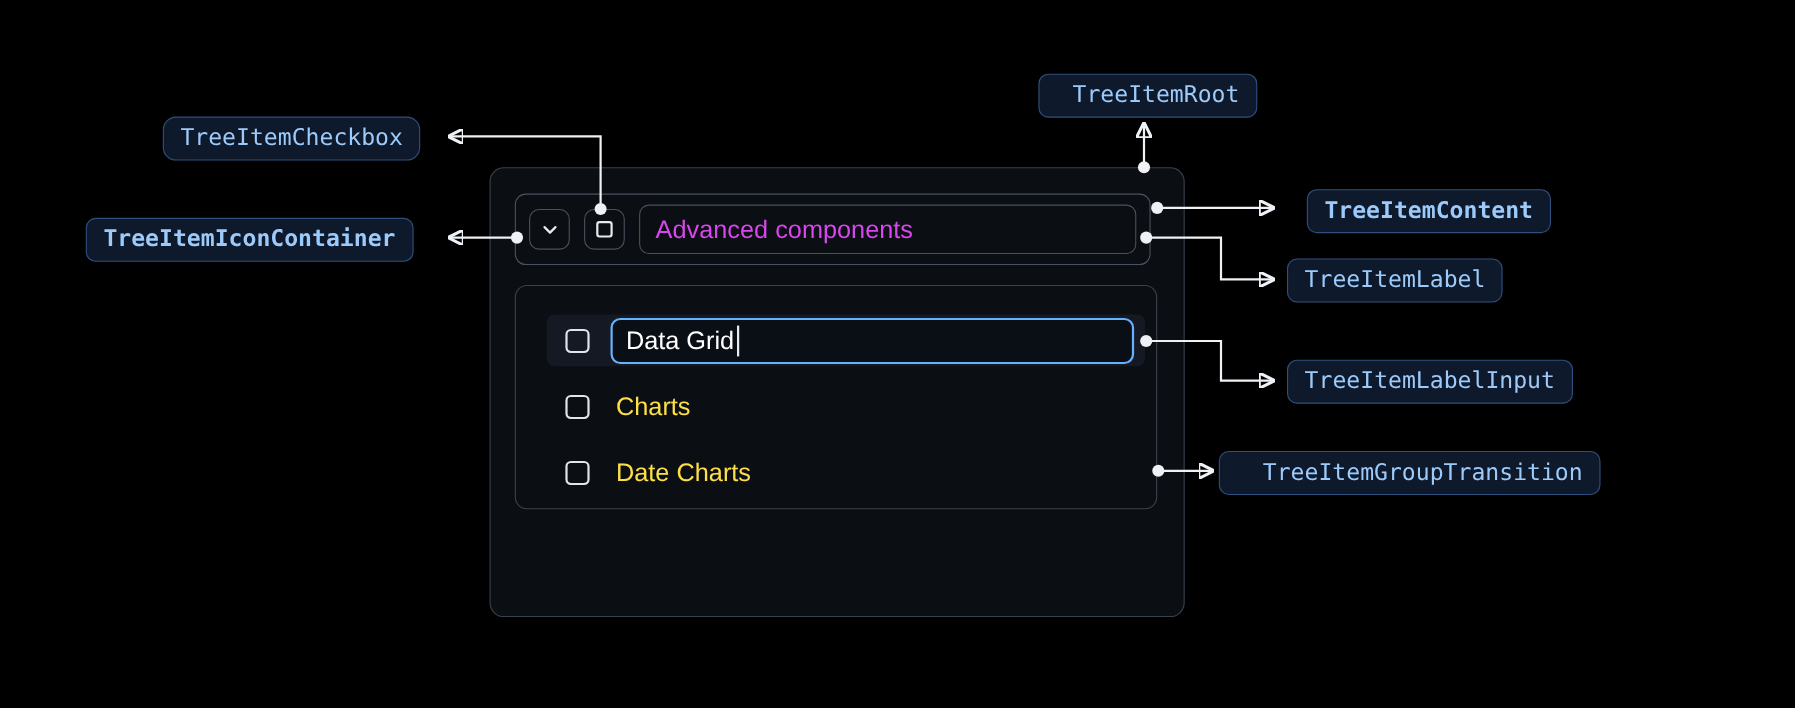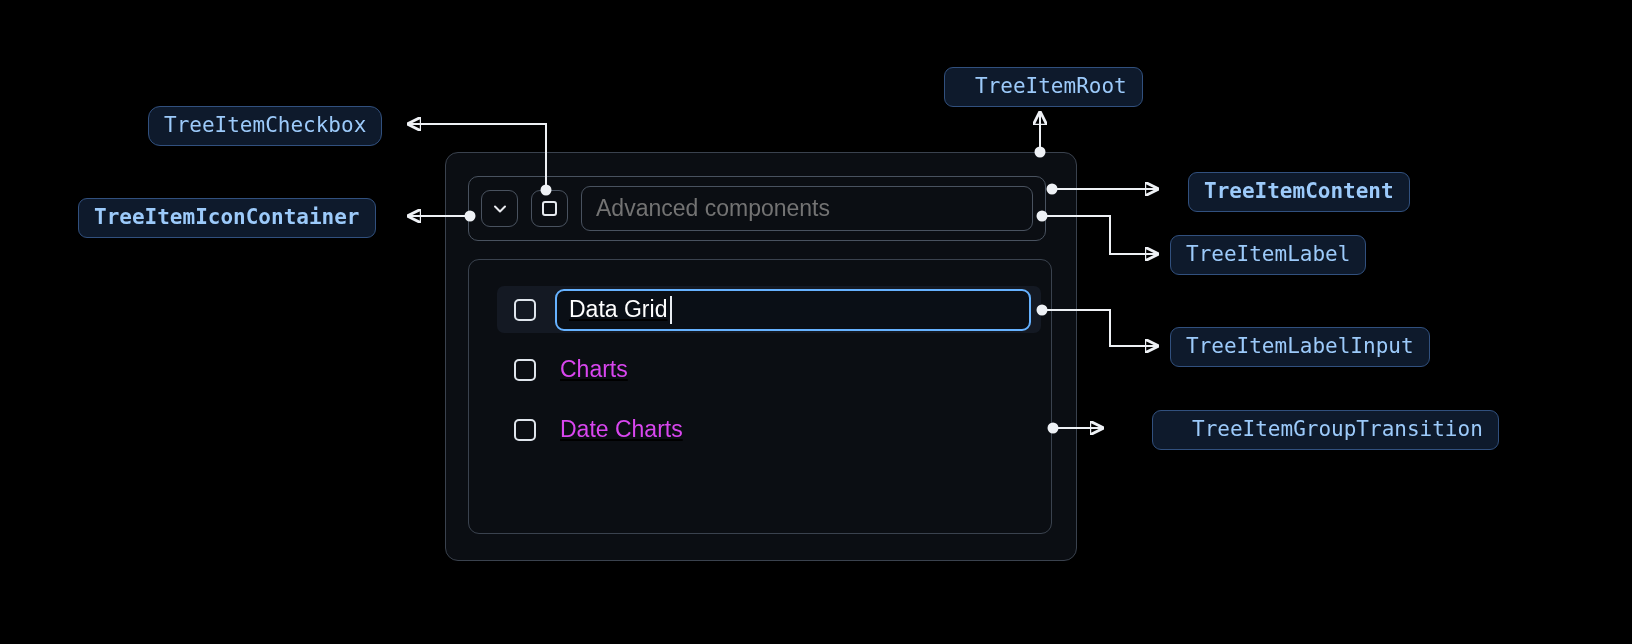--- a/index.html
+++ b/index.html
@@ -29,21 +29,21 @@
     padding: 5px 15px 6px 15px;
     white-space: nowrap;
     box-sizing: border-box;
   }
   .badge-root            { left: 944px;  top: 67px; padding-left: 30px;  }
   .badge-checkbox        { left: 148px;  top: 106px; border-radius: 12px; }
   .badge-icon-container  { left: 78px;   top: 198px; font-weight: bold; }
   .badge-content         { left: 1188px; top: 172px; font-weight: bold; }
   .badge-label           { left: 1170px; top: 235px; }
   .badge-label-input     { left: 1170px; top: 327px; }
-  .badge-group           { left: 1152px; top: 410px; padding-left: 39px; }
+  .badge-group           { left: 1108px; top: 410px; padding-left: 39px; }
 
   
   .tree-root {
     position: absolute;
     left: 445px;
     top: 152px;
     width: 632px;
     height: 409px;
     background: #0b0e13;
     border: 1px solid #3a424e;
@@ -85,33 +85,32 @@
   .tree-label-box {
     flex: 1;
     height: 45px;
     border: 1px solid #49525f;
     border-radius: 9px;
     box-sizing: border-box;
     display: flex;
     align-items: center;
     padding: 0 14px;
     font-size: 23px;
-    color: #737373;
+    color: #d946ef;
   }
   .tree-group {
     position: absolute;
     left: 22px;
     top: 106px;
     width: 584px;
-    height: 275px;
+    height: 204px;
     border: 1px solid #3a424e;
     border-radius: 11px;
     box-sizing: border-box;
     padding: 26px 10px 0 28px;
-    text-decoration: underline;
   }
   .tree-item-row {
     display: flex;
     align-items: center;
     height: 47px;
     margin-bottom: 13px;
     padding-left: 17px;
     gap: 24px;
     box-sizing: border-box;
   }
@@ -124,21 +123,21 @@
   .item-checkbox {
     width: 22px;
     height: 22px;
     flex: 0 0 22px;
     border: 2.5px solid #dfe5ec;
     border-radius: 5px;
     box-sizing: border-box;
   }
   .item-label {
     font-size: 23px;
-    color: #d946ef;
+    color: #fde047;
   }
   .label-input {
     flex: 1;
     height: 42px;
     border: 2px solid #66b2ff;
     border-radius: 9px;
     background: #0a0f16;
     box-sizing: border-box;
     display: flex;
     align-items: center;

